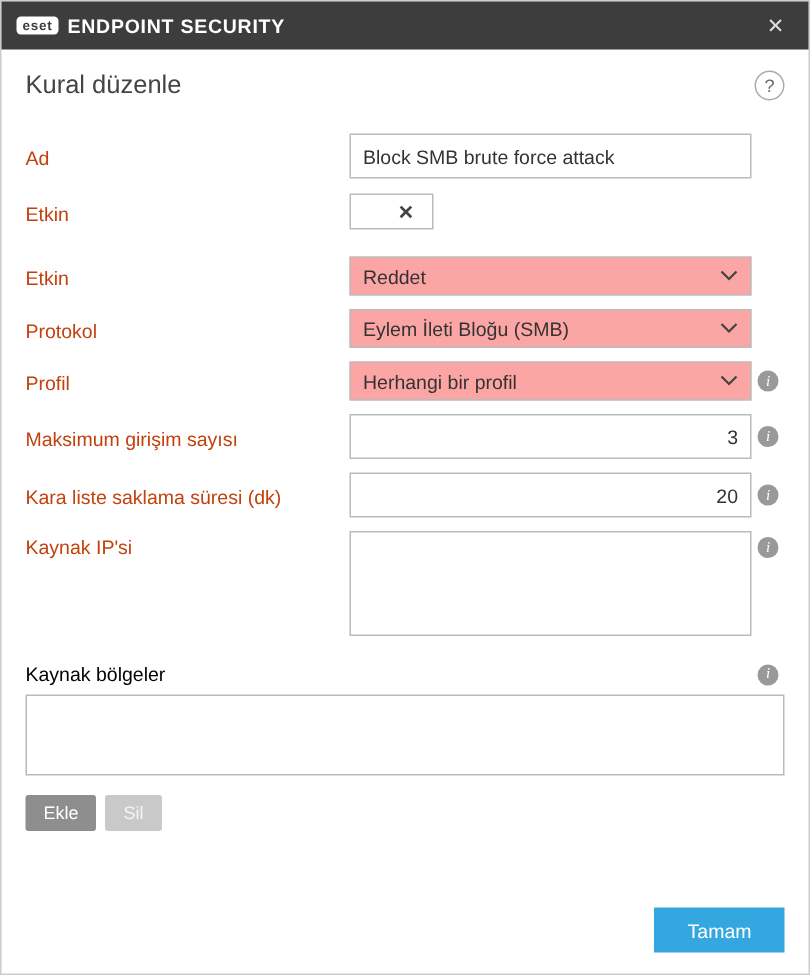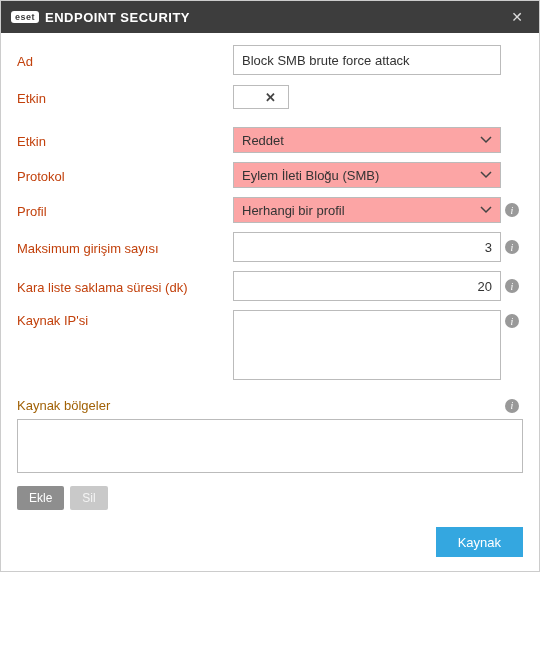--- a/index.html
+++ b/index.html
@@ -4,21 +4,21 @@
   <style>
     * { margin: 0; padding: 0; box-sizing: border-box; }
     body {
       font-family: "Segoe UI", Arial, sans-serif;
       font-size: 13px;
       color: #333;
       background: #fff;
     }
     .window {
       width: 540px;
-      height: 572px;
+      height: 650px;
       display: flex;
       flex-direction: column;
       border: 1px solid #ccc;
     }
     .titlebar {
       height: 32px;
       background: #3d3d3d;
       color: #fff;
       display: flex;
       align-items: center;
@@ -163,21 +163,21 @@
       font-size: 13px;
     }
     .section-header {
       display: flex;
       align-items: center;
       margin-top: 18px;
       margin-bottom: 6px;
     }
     .section-header .sh-label {
       flex: 1;
-      color: #a16207;
+      color: #000000;
       font-size: 13px;
     }
     .big-textarea {
       width: 100%;
       height: 54px;
       border: 1px solid #bbb;
       background: #fff;
       padding: 6px 8px;
       resize: none;
       font-family: inherit;
@@ -223,20 +223,26 @@
 
 <div class="window">
 
   <div class="titlebar">
     <span class="brand-badge">eset</span>
     <span class="title-text">ENDPOINT SECURITY</span>
     <span class="spacer"></span>
     <span class="close-btn">✕</span>
   </div>
 
+  <div class="subheader">
+    <h1>Kural düzenle</h1>
+    <div class="help-btn">
+      <span>?</span>
+    </div>
+  </div>
 
   <div class="content">
 
     <div class="row">
       <div class="label">Ad</div>
       <div class="control">
         <input type="text" value="Block SMB brute force attack" style="">
       </div>
       <div class="info-col"></div>
     </div>
@@ -334,16 +340,16 @@
     <textarea class="big-textarea" style=""></textarea>
 
     <div class="btn-row">
       <button class="btn-small btn-add">Ekle</button>
       <button class="btn-small btn-del" disabled="">Sil</button>
     </div>
 
   </div>
 
   <div class="footer">
-    <button class="btn-primary">Kaynak</button>
+    <button class="btn-primary">Tamam</button>
   </div>
 
 </div>
 
 </body></html>

